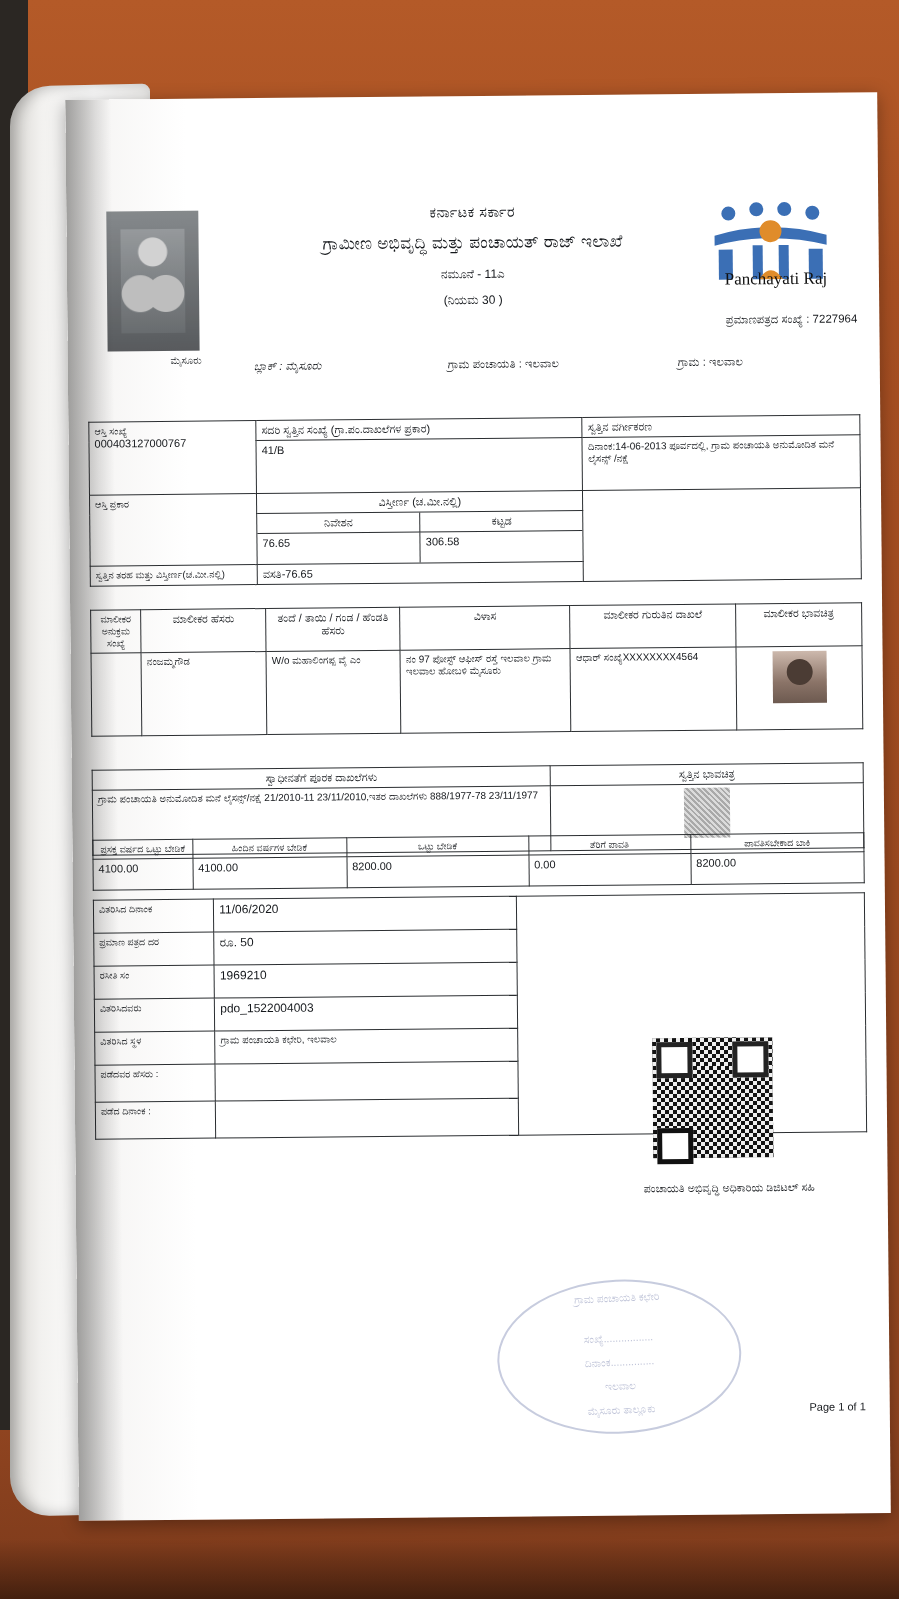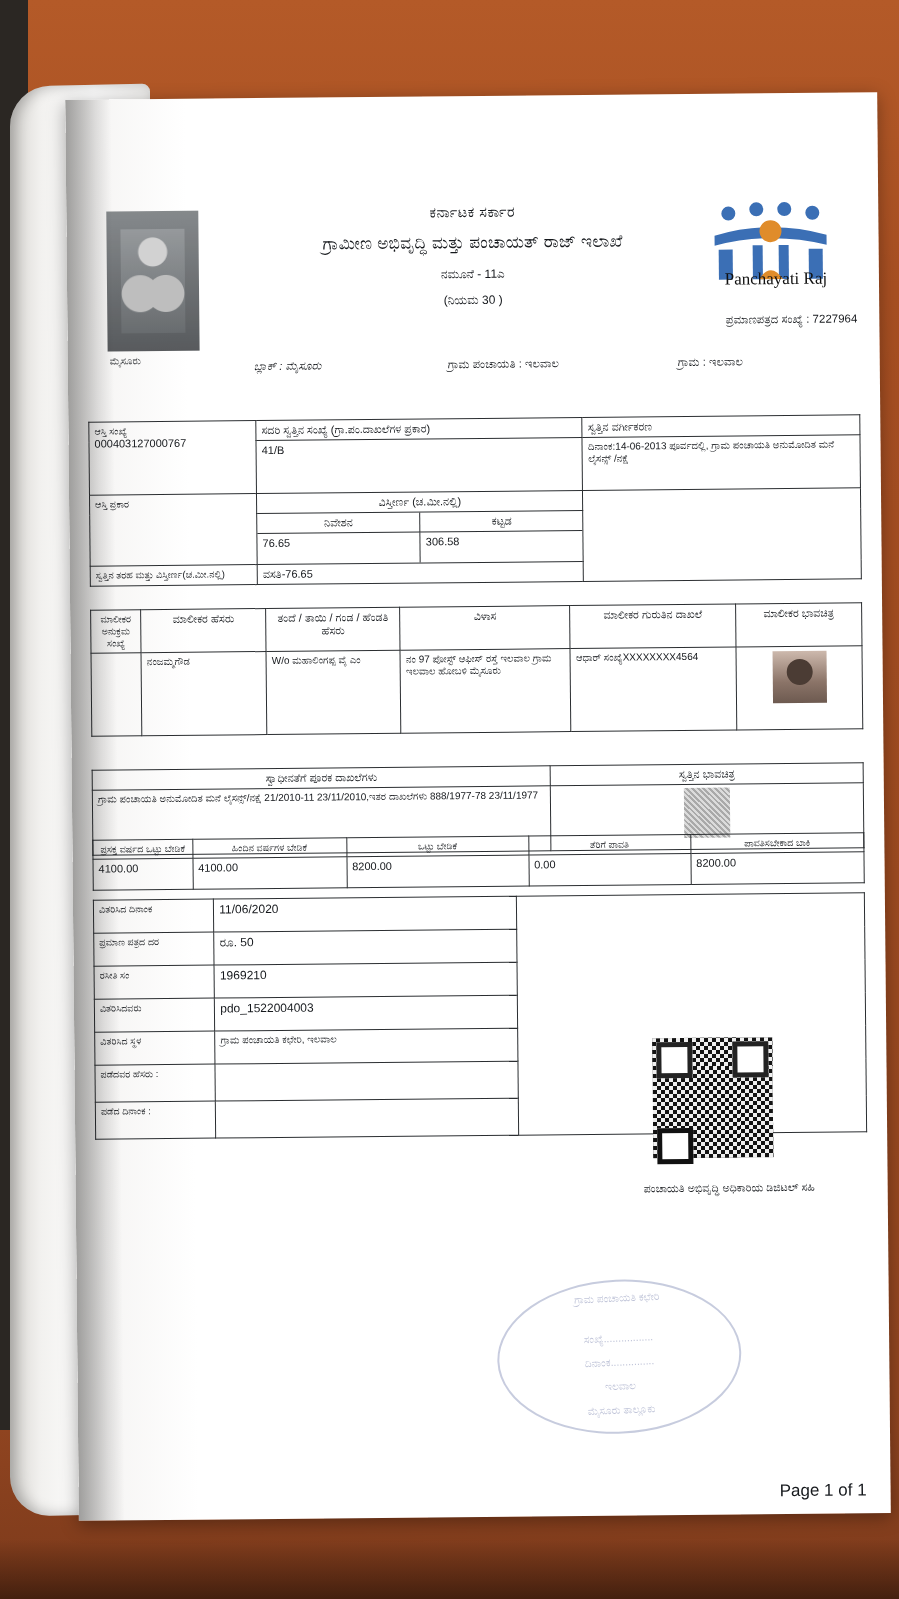--- a/index.html
+++ b/index.html
@@ -64,21 +64,21 @@
   }
   #emblem:after{
     content:"";position:absolute;left:14px;top:18px;width:64px;height:104px;
     background:
       radial-gradient(circle at 50% 22%,#cfcfcf 0 14px,rgba(0,0,0,0) 15px),
       radial-gradient(circle at 30% 62%,#b9b9b9 0 18px,rgba(0,0,0,0) 19px),
       radial-gradient(circle at 70% 62%,#b9b9b9 0 18px,rgba(0,0,0,0) 19px),
       linear-gradient(180deg,#8d9194,#5c6063);
   }
   #emblem-caption{
-    position:absolute;left:42px;top:256px;width:92px;text-align:left;font-size:10px;color:#2a2d30;
+    position:absolute;left:42px;top:256px;width:92px;text-align:right;font-size:10px;color:#2a2d30;
   }
 
   
   #logo{position:absolute;right:22px;top:108px;width:160px;height:84px;}
   #logo svg{display:block;}
   #logo-text{position:absolute;right:18px;top:176px;width:170px;text-align:center;
     font-family:"Liberation Serif",serif;font-size:17px;color:#111;}
 
   #cert-no{position:absolute;right:22px;top:220px;font-size:11.5px;}
   .meta-row{position:absolute;top:262px;width:812px;font-size:11.5px;}
@@ -134,21 +134,21 @@
     color:#8b93b8;opacity:.55;text-align:center;
     transform:rotate(-2deg);
   }
   #round-seal .sl{position:absolute;width:100%;font-size:10.5px;}
   #round-seal .s1{top:10px;}
   #round-seal .s2{top:50px;}
   #round-seal .s3{top:74px;}
   #round-seal .s4{top:98px;}
   #round-seal .s5{top:122px;}
 
-  #page-no{position:absolute;right:24px;top:1388px;font-size:17px;}
+  #page-no{position:absolute;right:24px;top:1308px;font-size:11px;}
   #foot-line{position:absolute;left:20px;top:1300px;width:770px;height:1px;background:rgba(0,0,0,0);}
 
   .kn{font-family:"Liberation Sans", sans-serif;}
 </style>
 </head>
 <body>
 
 <div id="bg-desk"></div>
 <div id="page-curl"></div>
 <div id="bg-shadow-bottom"></div>

